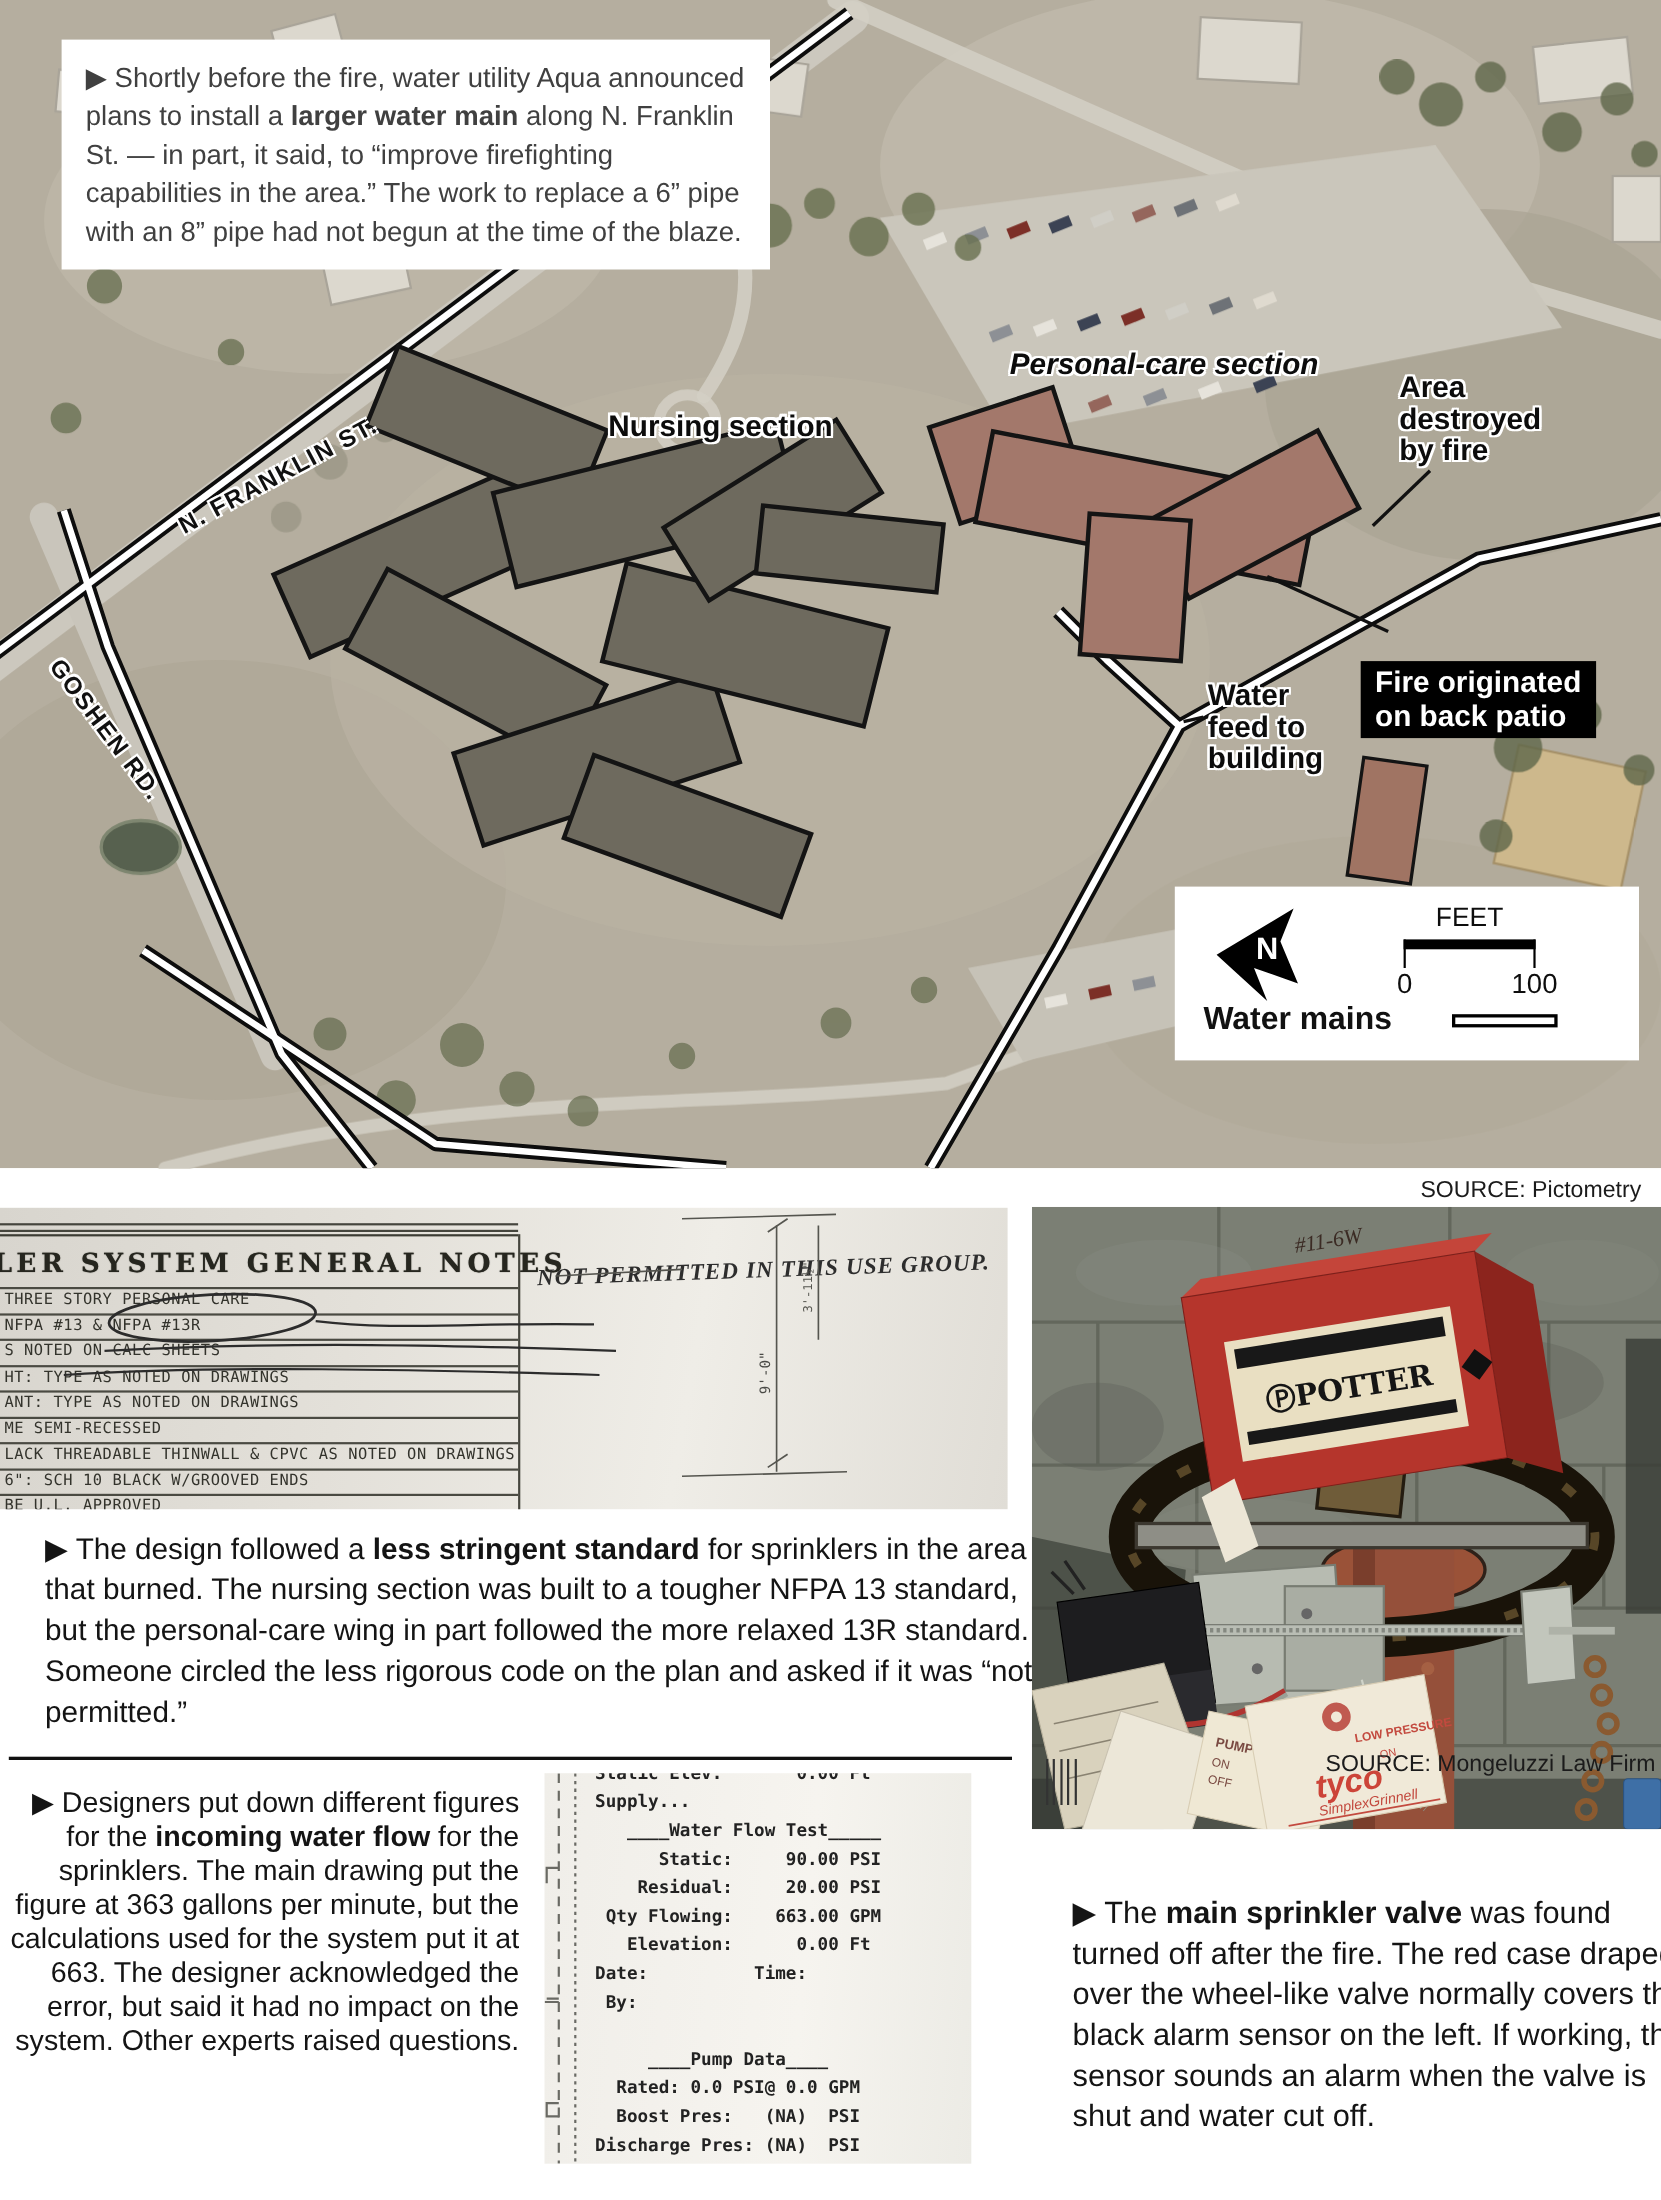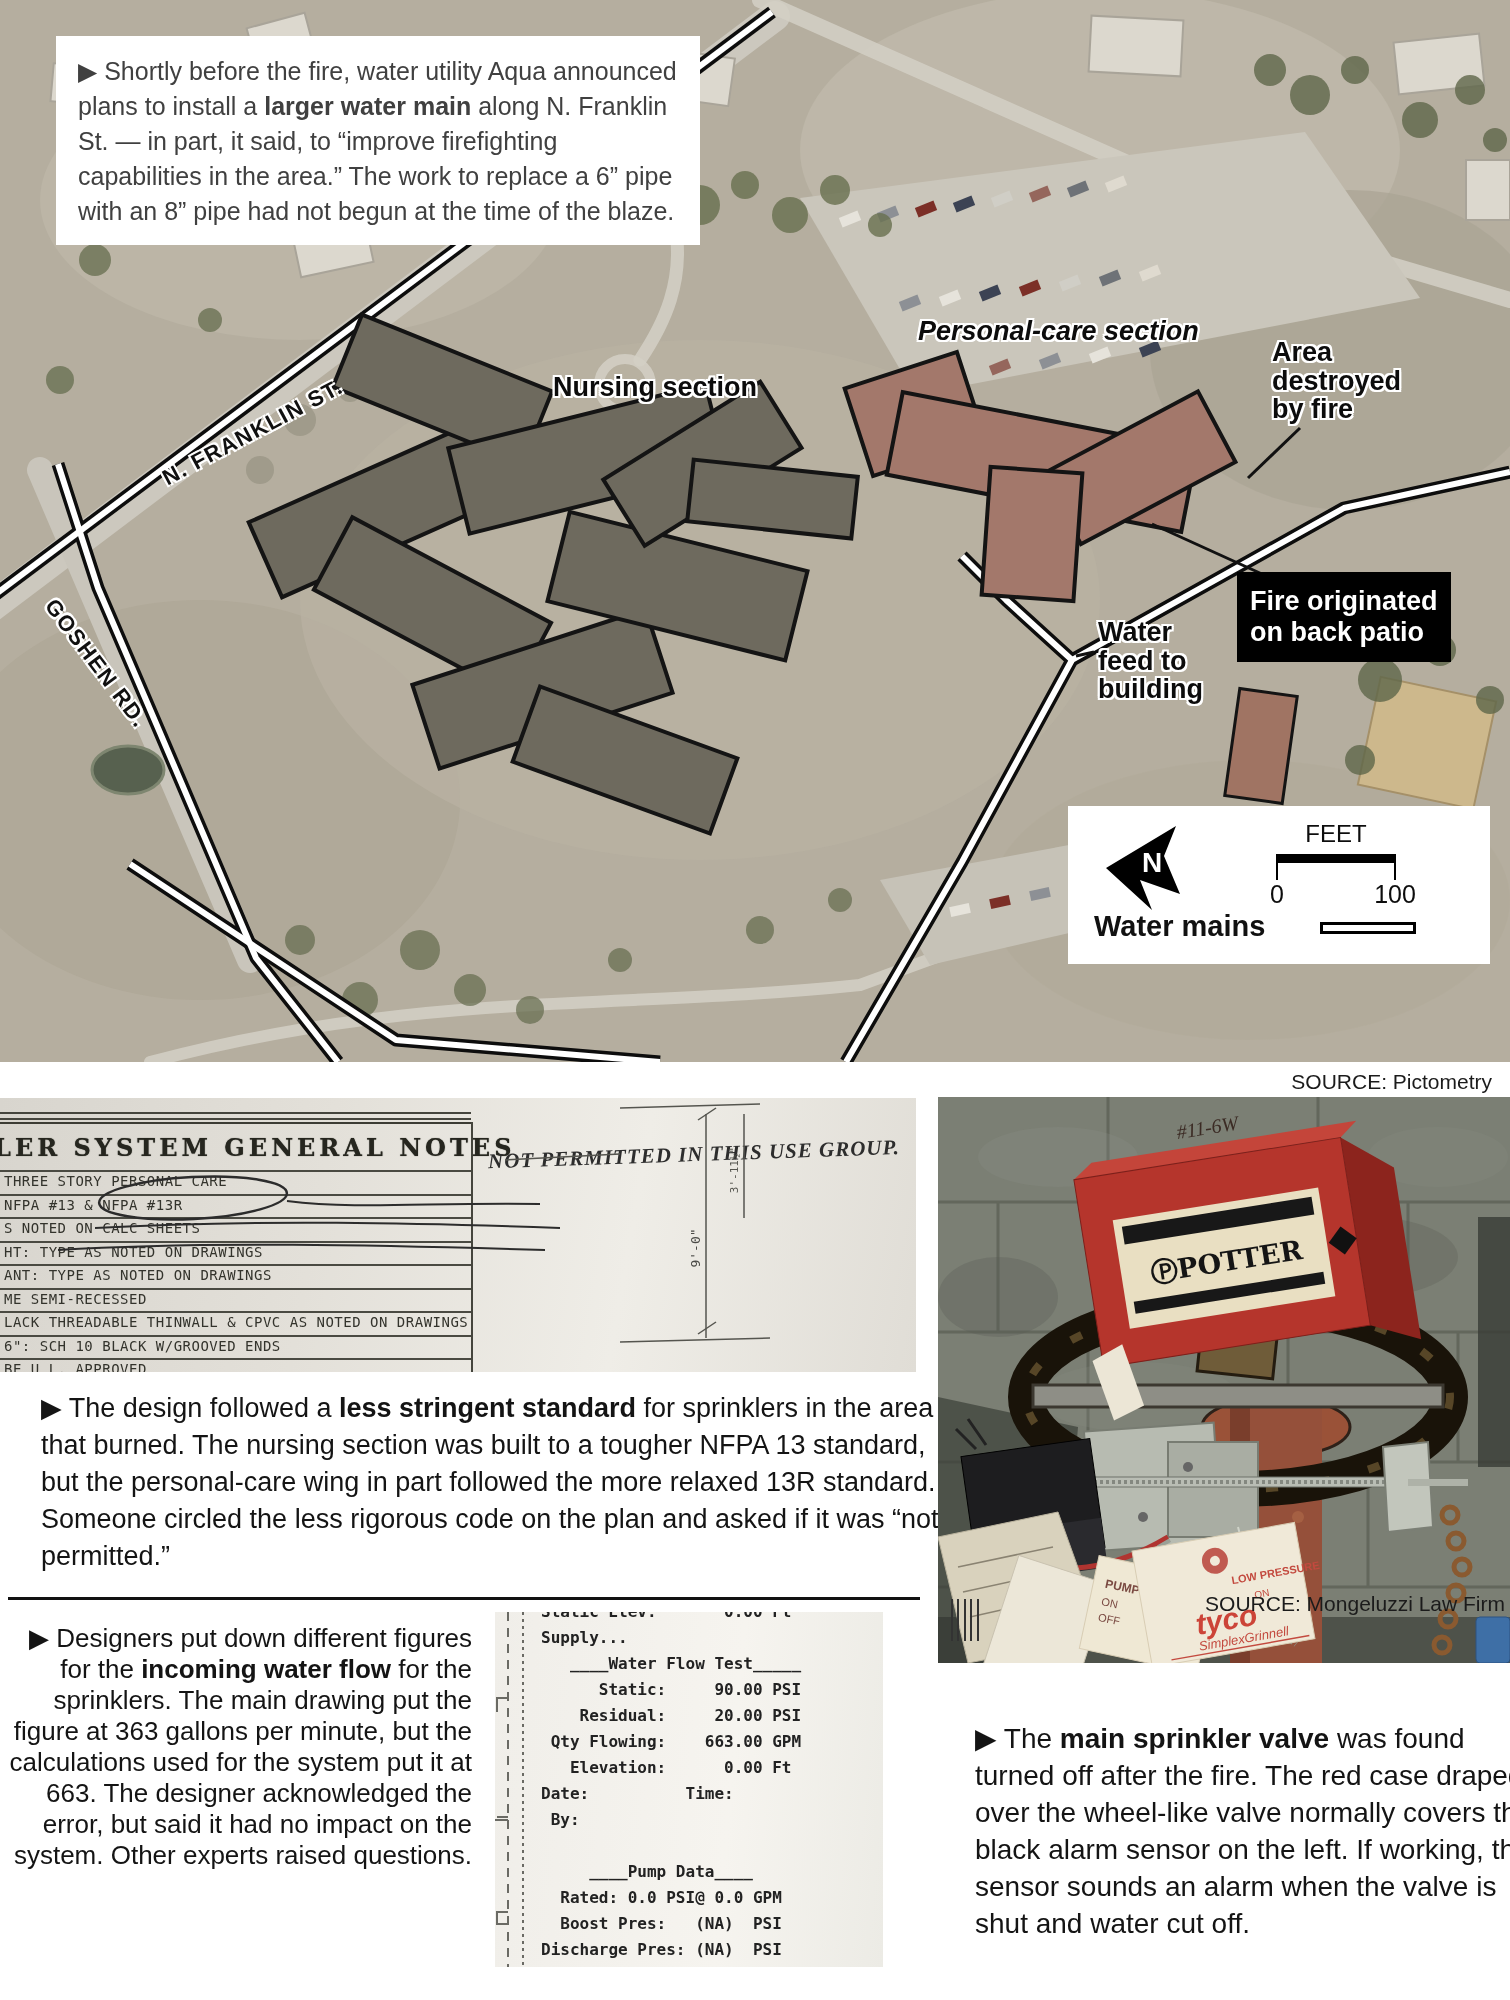--- a/index.html
+++ b/index.html
@@ -8,21 +8,21 @@
   
   #aerial{position:absolute;left:0;top:0;width:1510px;height:1062px;overflow:hidden;}
   #aerial svg{position:absolute;left:0;top:0;}
   .overlay{position:absolute;z-index:5;}
   .halo{font-weight:bold;color:#0c0c0c;line-height:1.06;white-space:pre-line;
         text-shadow:-2px -2px 0 #fff,2px -2px 0 #fff,-2px 2px 0 #fff,2px 2px 0 #fff,
                     0 -2px 0 #fff,0 2px 0 #fff,-2px 0 0 #fff,2px 0 0 #fff;}
   #intro-box{position:absolute;left:56px;top:20px;width:600px;background:#fff;
              padding:18px 22px 16px 22px;z-index:6;font-size:25px;line-height:35px;color:#404040;margin-top:16px;}
   #fire-box{background:#000;color:#fff;font-weight:bold;font-size:27px;line-height:1.15;
-            padding:14px 13px;white-space:pre-line;text-shadow:none;}
+            padding:4px 13px;white-space:pre-line;text-shadow:none;margin-top:29px;}
   .street{font-weight:bold;font-size:22px;letter-spacing:1.5px;color:#101010;white-space:nowrap;
           text-shadow:-2px -2px 0 #fff,2px -2px 0 #fff,-2px 2px 0 #fff,2px 2px 0 #fff;}
   
   #legend{position:absolute;left:1068px;top:806px;width:422px;height:158px;background:#fff;z-index:6;}
   #legend .wm-row{position:absolute;left:26px;top:104px;font-size:29px;font-weight:bold;}
   #wm-symbol{position:absolute;left:252px;top:116px;width:96px;height:12px;
              border:3px solid #000;background:#fff;box-sizing:border-box;}
   .src{position:absolute;font-size:21px;color:#1b1b1b;text-align:right;z-index:6;}
   
   #notes-doc{position:absolute;left:0;top:1098px;width:916px;height:274px;overflow:hidden;

